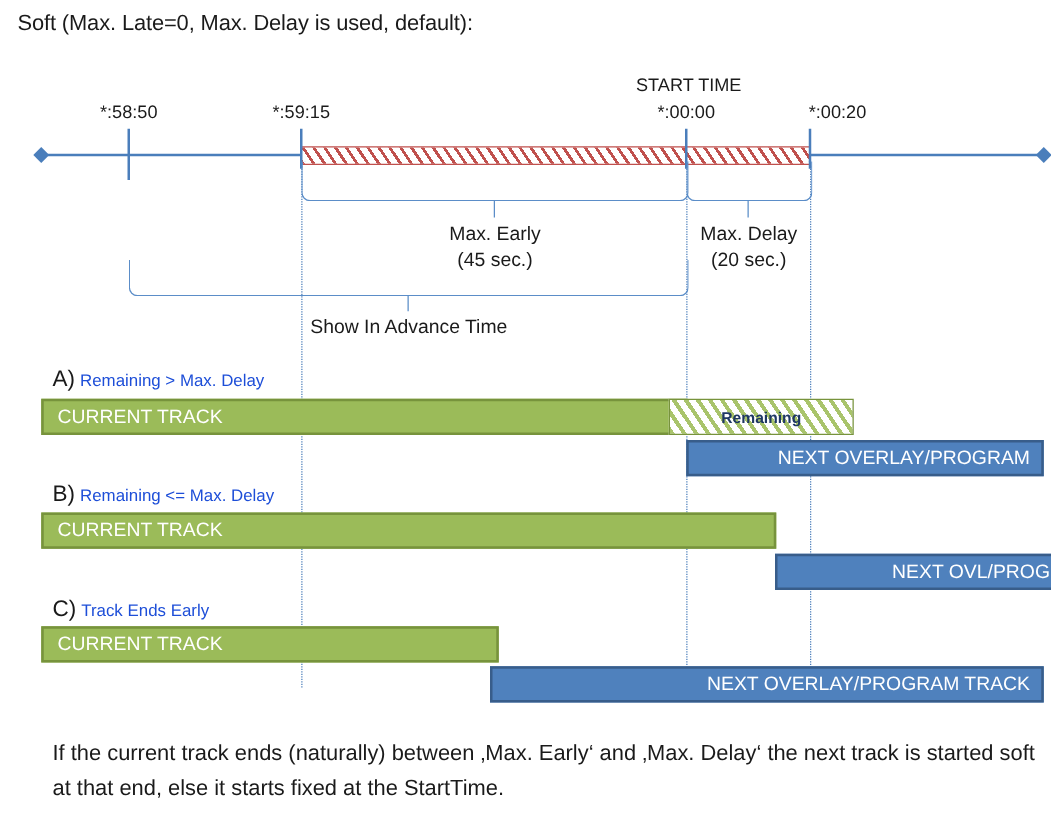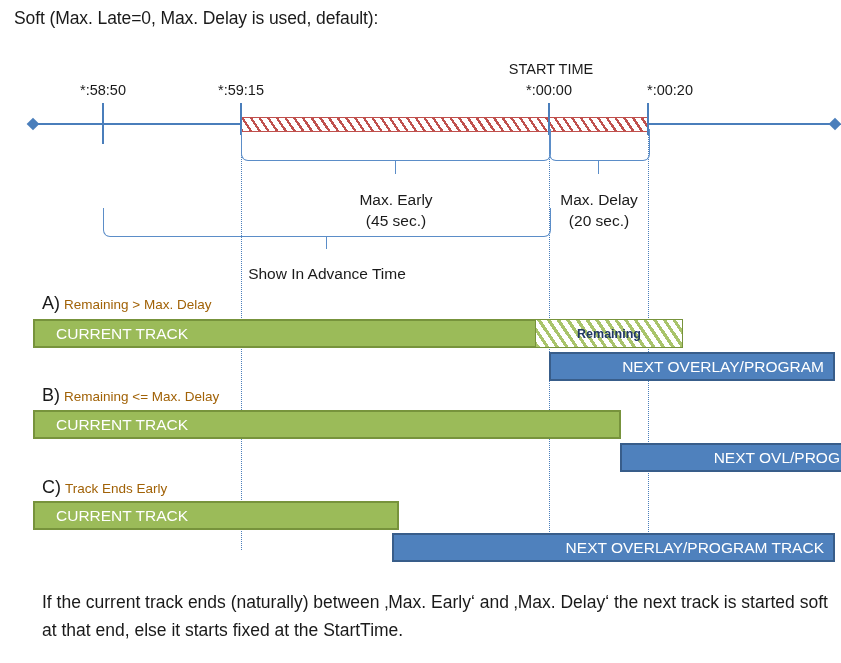--- a/index.html
+++ b/index.html
@@ -60,47 +60,47 @@
     width:0;border-left:1.4px solid #5B8DC8;
   }
 
   
   .bar{
     box-sizing:border-box;display:flex;align-items:center;
     font-size:15.5px;color:#ffffff;white-space:nowrap;padding-left:41px;
   }
   .bar-green{
     background:#9BBB59;border:2.4px solid #77933C;
-    padding-left:21px;justify-content:flex-start;
+    padding-left:11px;justify-content:flex-start;
   }
   .bar-blue{
     background:#4F81BD;border:2.4px solid #385D8A;
     padding-right:9px;justify-content:flex-end;
   }
   .bar-hatch-green{
     box-sizing:border-box;
     border:1.8px solid #77933C;
     background-color:#ffffff;
     background-image:repeating-linear-gradient(
       56deg,
       #A9C46B 0px,#A9C46B 3.2px,
       #ffffff 3.2px,#ffffff 8.0px);
     display:flex;align-items:center;justify-content:center;
     font-size:12.5px;font-weight:bold;color:#1F3864;white-space:nowrap;
   }
 
   
   .case-letter{font-size:18px;color:#1a1a1a;}
-  .case-text{font-size:13.5px;color:#a16207;}
+  .case-text{font-size:13.5px;color:#1d4ed8;}
   .case-row{display:flex;align-items:baseline;gap:4px;white-space:nowrap;}
 
   
   .annot{
     font-size:15.5px;color:#1a1a1a;text-align:center;white-space:nowrap;
-    transform:translateX(-50%);line-height:21px;margin-top:12px;
+    transform:translateX(-50%);line-height:21px;
   }
 </style>
 </head>
 <body>
 
 <div class="stage">
 
   <div class="abs title">Soft (Max. Late=0, Max. Delay is used, default):</div>
 
   <div class="abs axis-line" style="left:33px;top:123px;width:802px;"></div>

